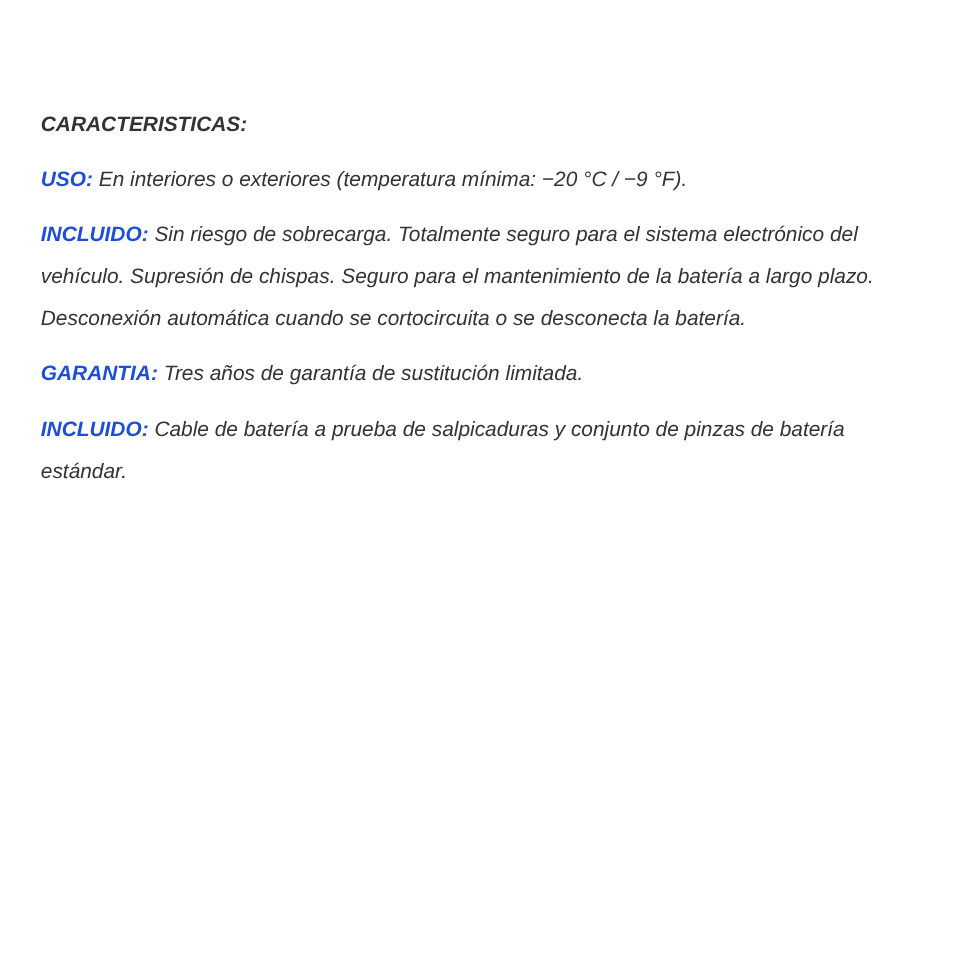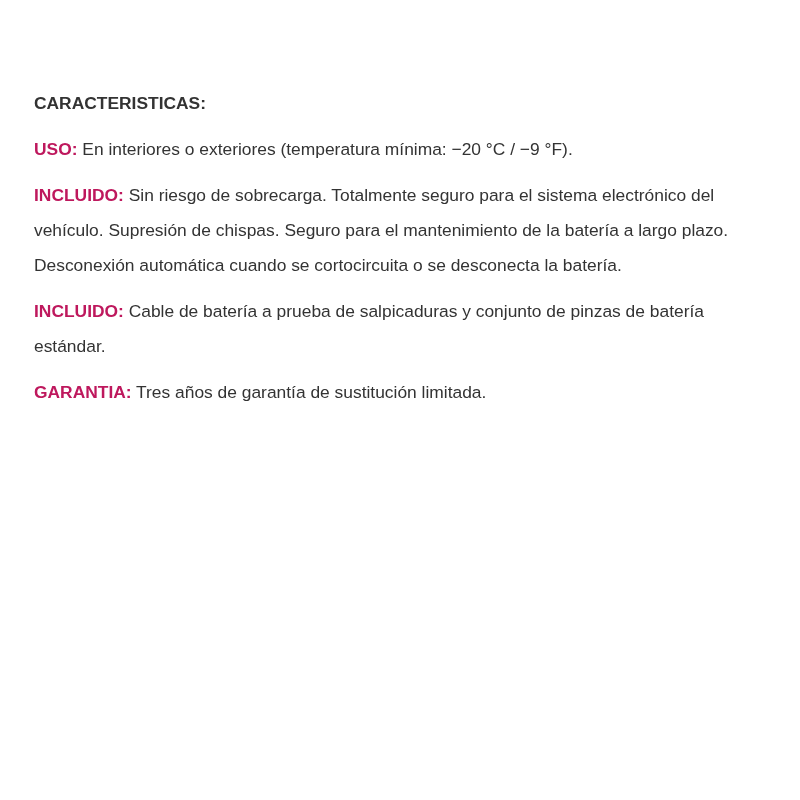--- a/index.html
+++ b/index.html
@@ -19,28 +19,29 @@
       top: 86px;
       width: 746px;
       font-family: "Liberation Sans", sans-serif;
       font-size: 17.4px;
       line-height: 35px;
       color: #333333;
     }
     .content p {
       margin: 0 0 11px 0;
       padding: 0;
+      font-style: italic;
     }
     .heading {
       font-weight: bold;
       color: #333333;
     }
     .label {
       font-weight: bold;
-      color: #be185d;
+      color: #1d4ed8;
     }
   </style>
 </head>
 <body>
 
 <div class="content">
   <p>
     <span class="heading">CARACTERISTICAS:</span>
   </p>
 
@@ -49,19 +50,19 @@
   </p>
 
 
 
 
   <p>
     <span class="label">INCLUIDO:</span><span> Sin riesgo de sobrecarga. Totalmente seguro para el sistema electrónico del vehículo. Supresión de chispas. Seguro para el mantenimiento de la batería a largo plazo. Desconexión automática cuando se cortocircuita o se desconecta la batería.</span>
   </p>
 
   <p>
-    <span class="label">INCLUIDO:</span><span> Cable de batería a prueba de salpicaduras y conjunto de pinzas de batería estándar.</span>
+    <span class="label">GARANTIA:</span><span> Tres años de garantía de sustitución limitada.</span>
   </p>
 
   <p>
-    <span class="label">GARANTIA:</span><span> Tres años de garantía de sustitución limitada.</span>
+    <span class="label">INCLUIDO:</span><span> Cable de batería a prueba de salpicaduras y conjunto de pinzas de batería estándar.</span>
   </p>
 </div>
 
 </body></html>

